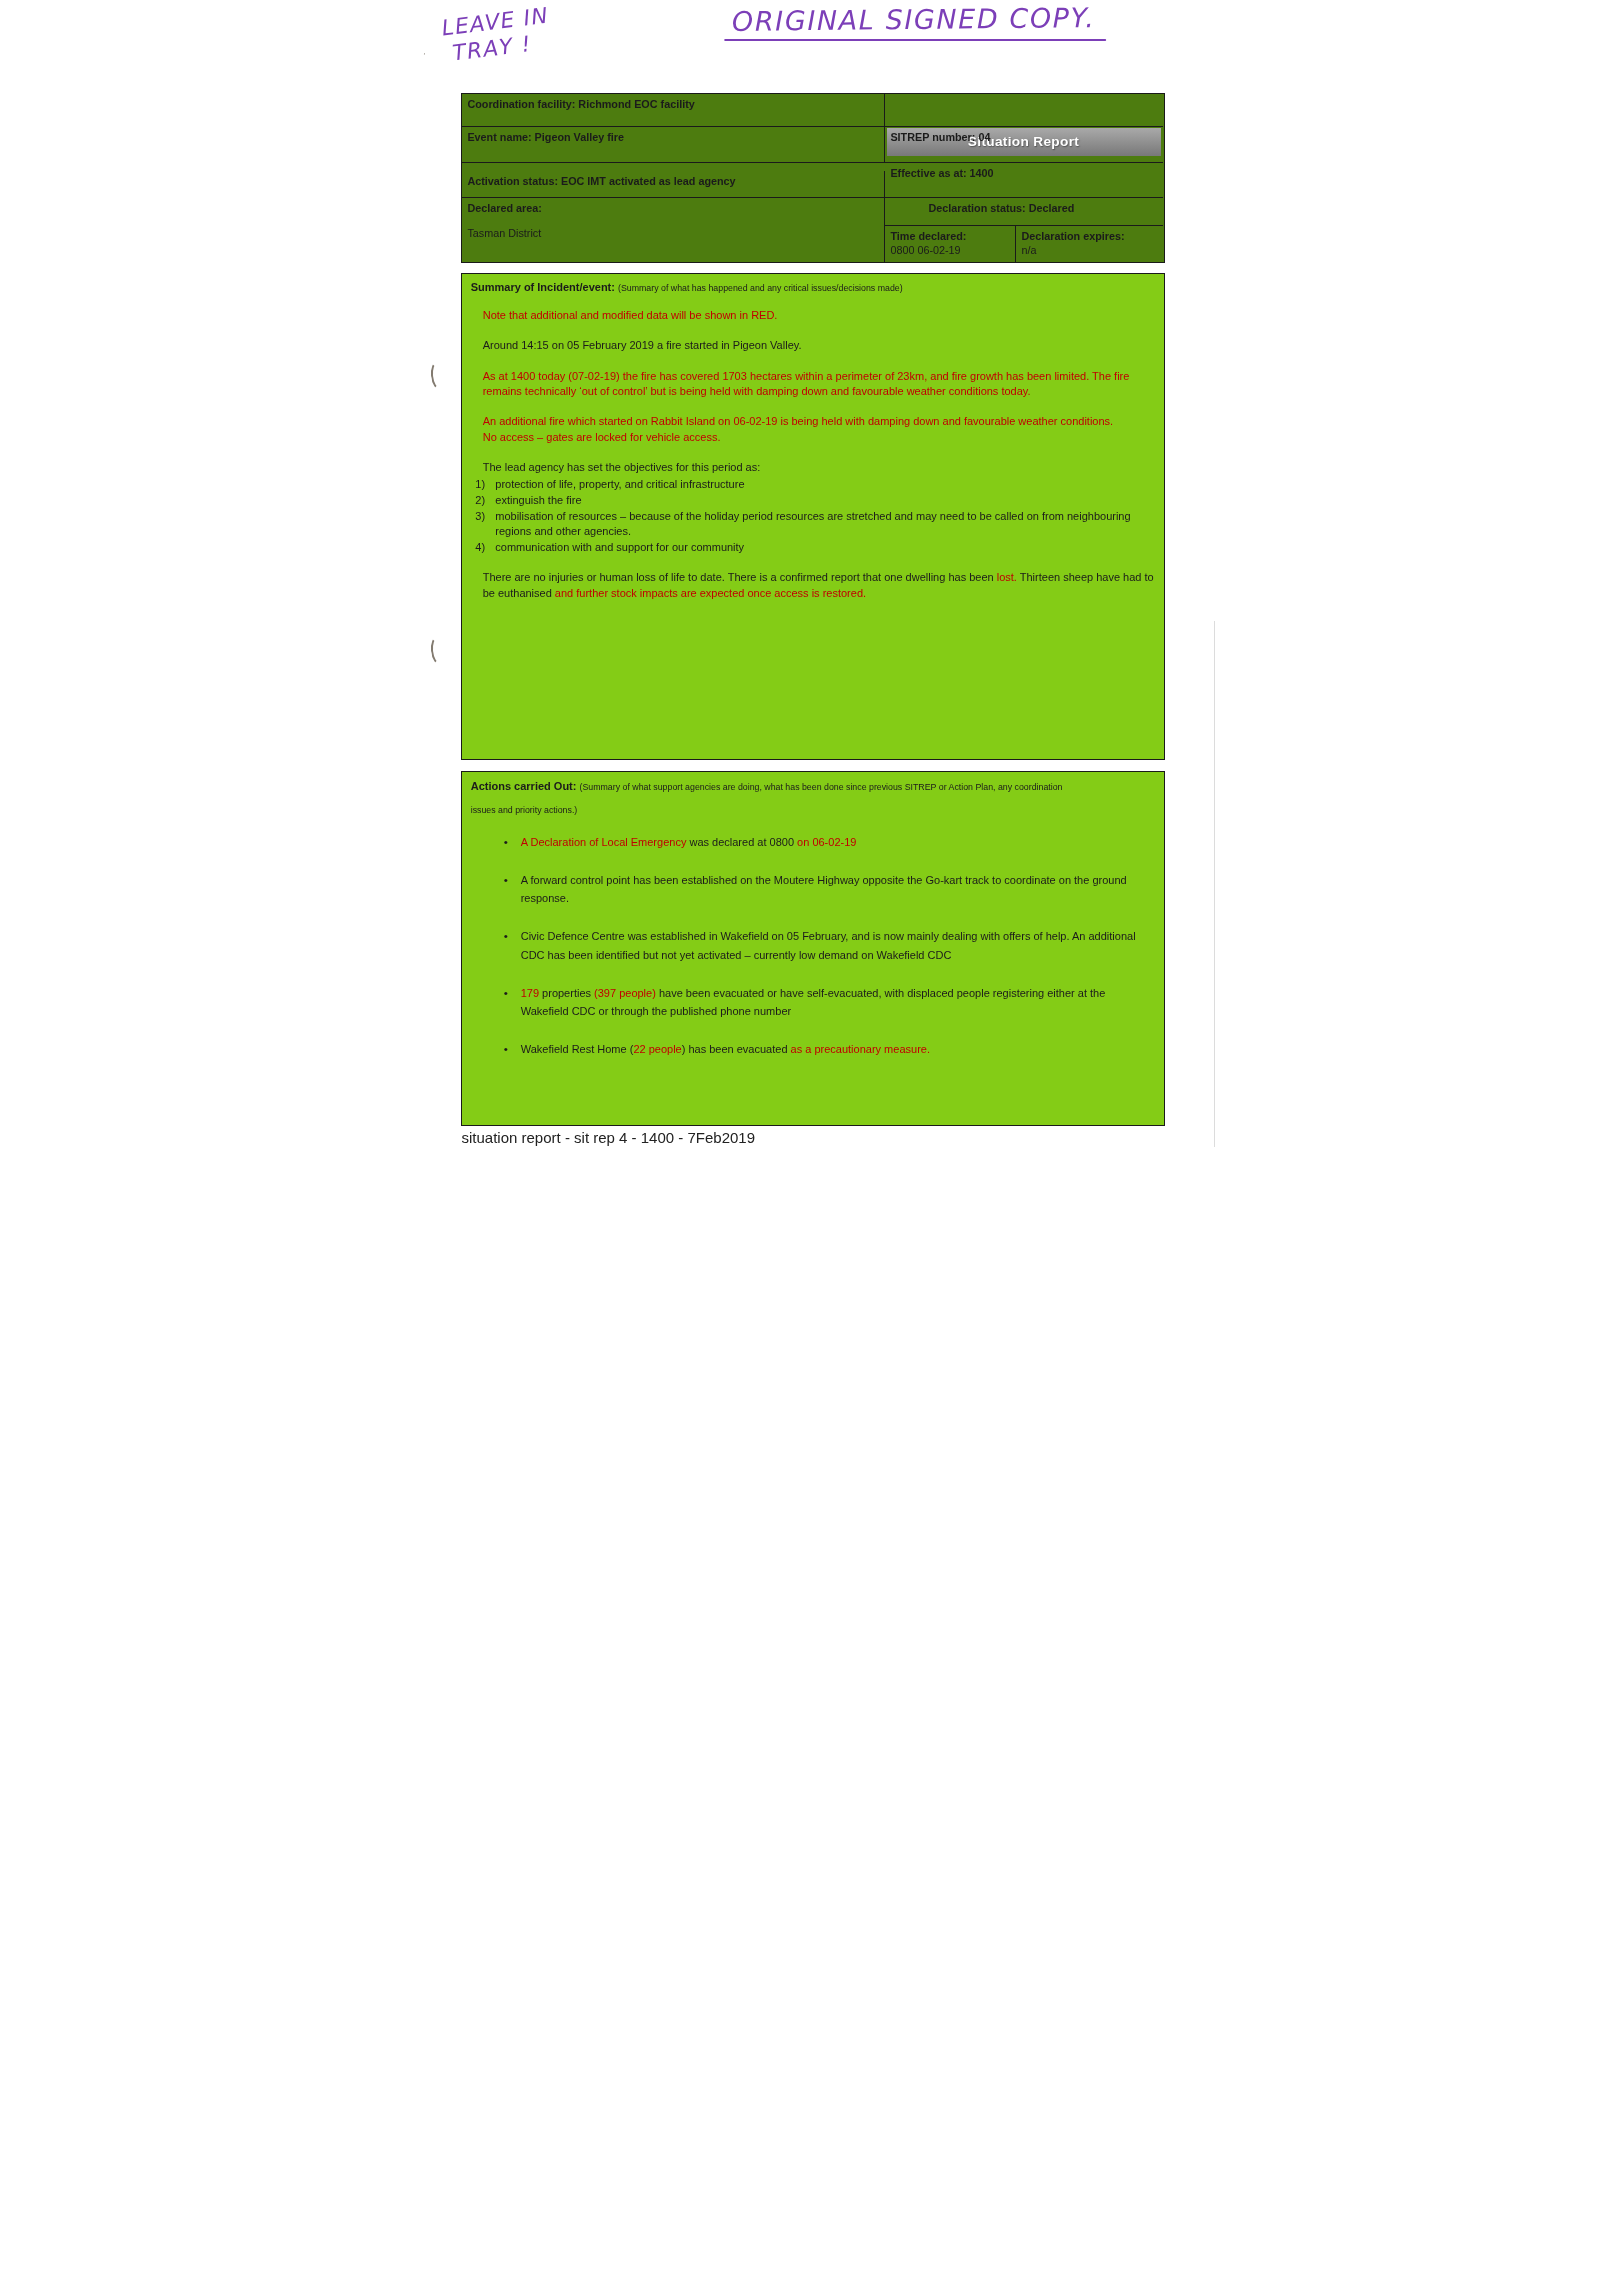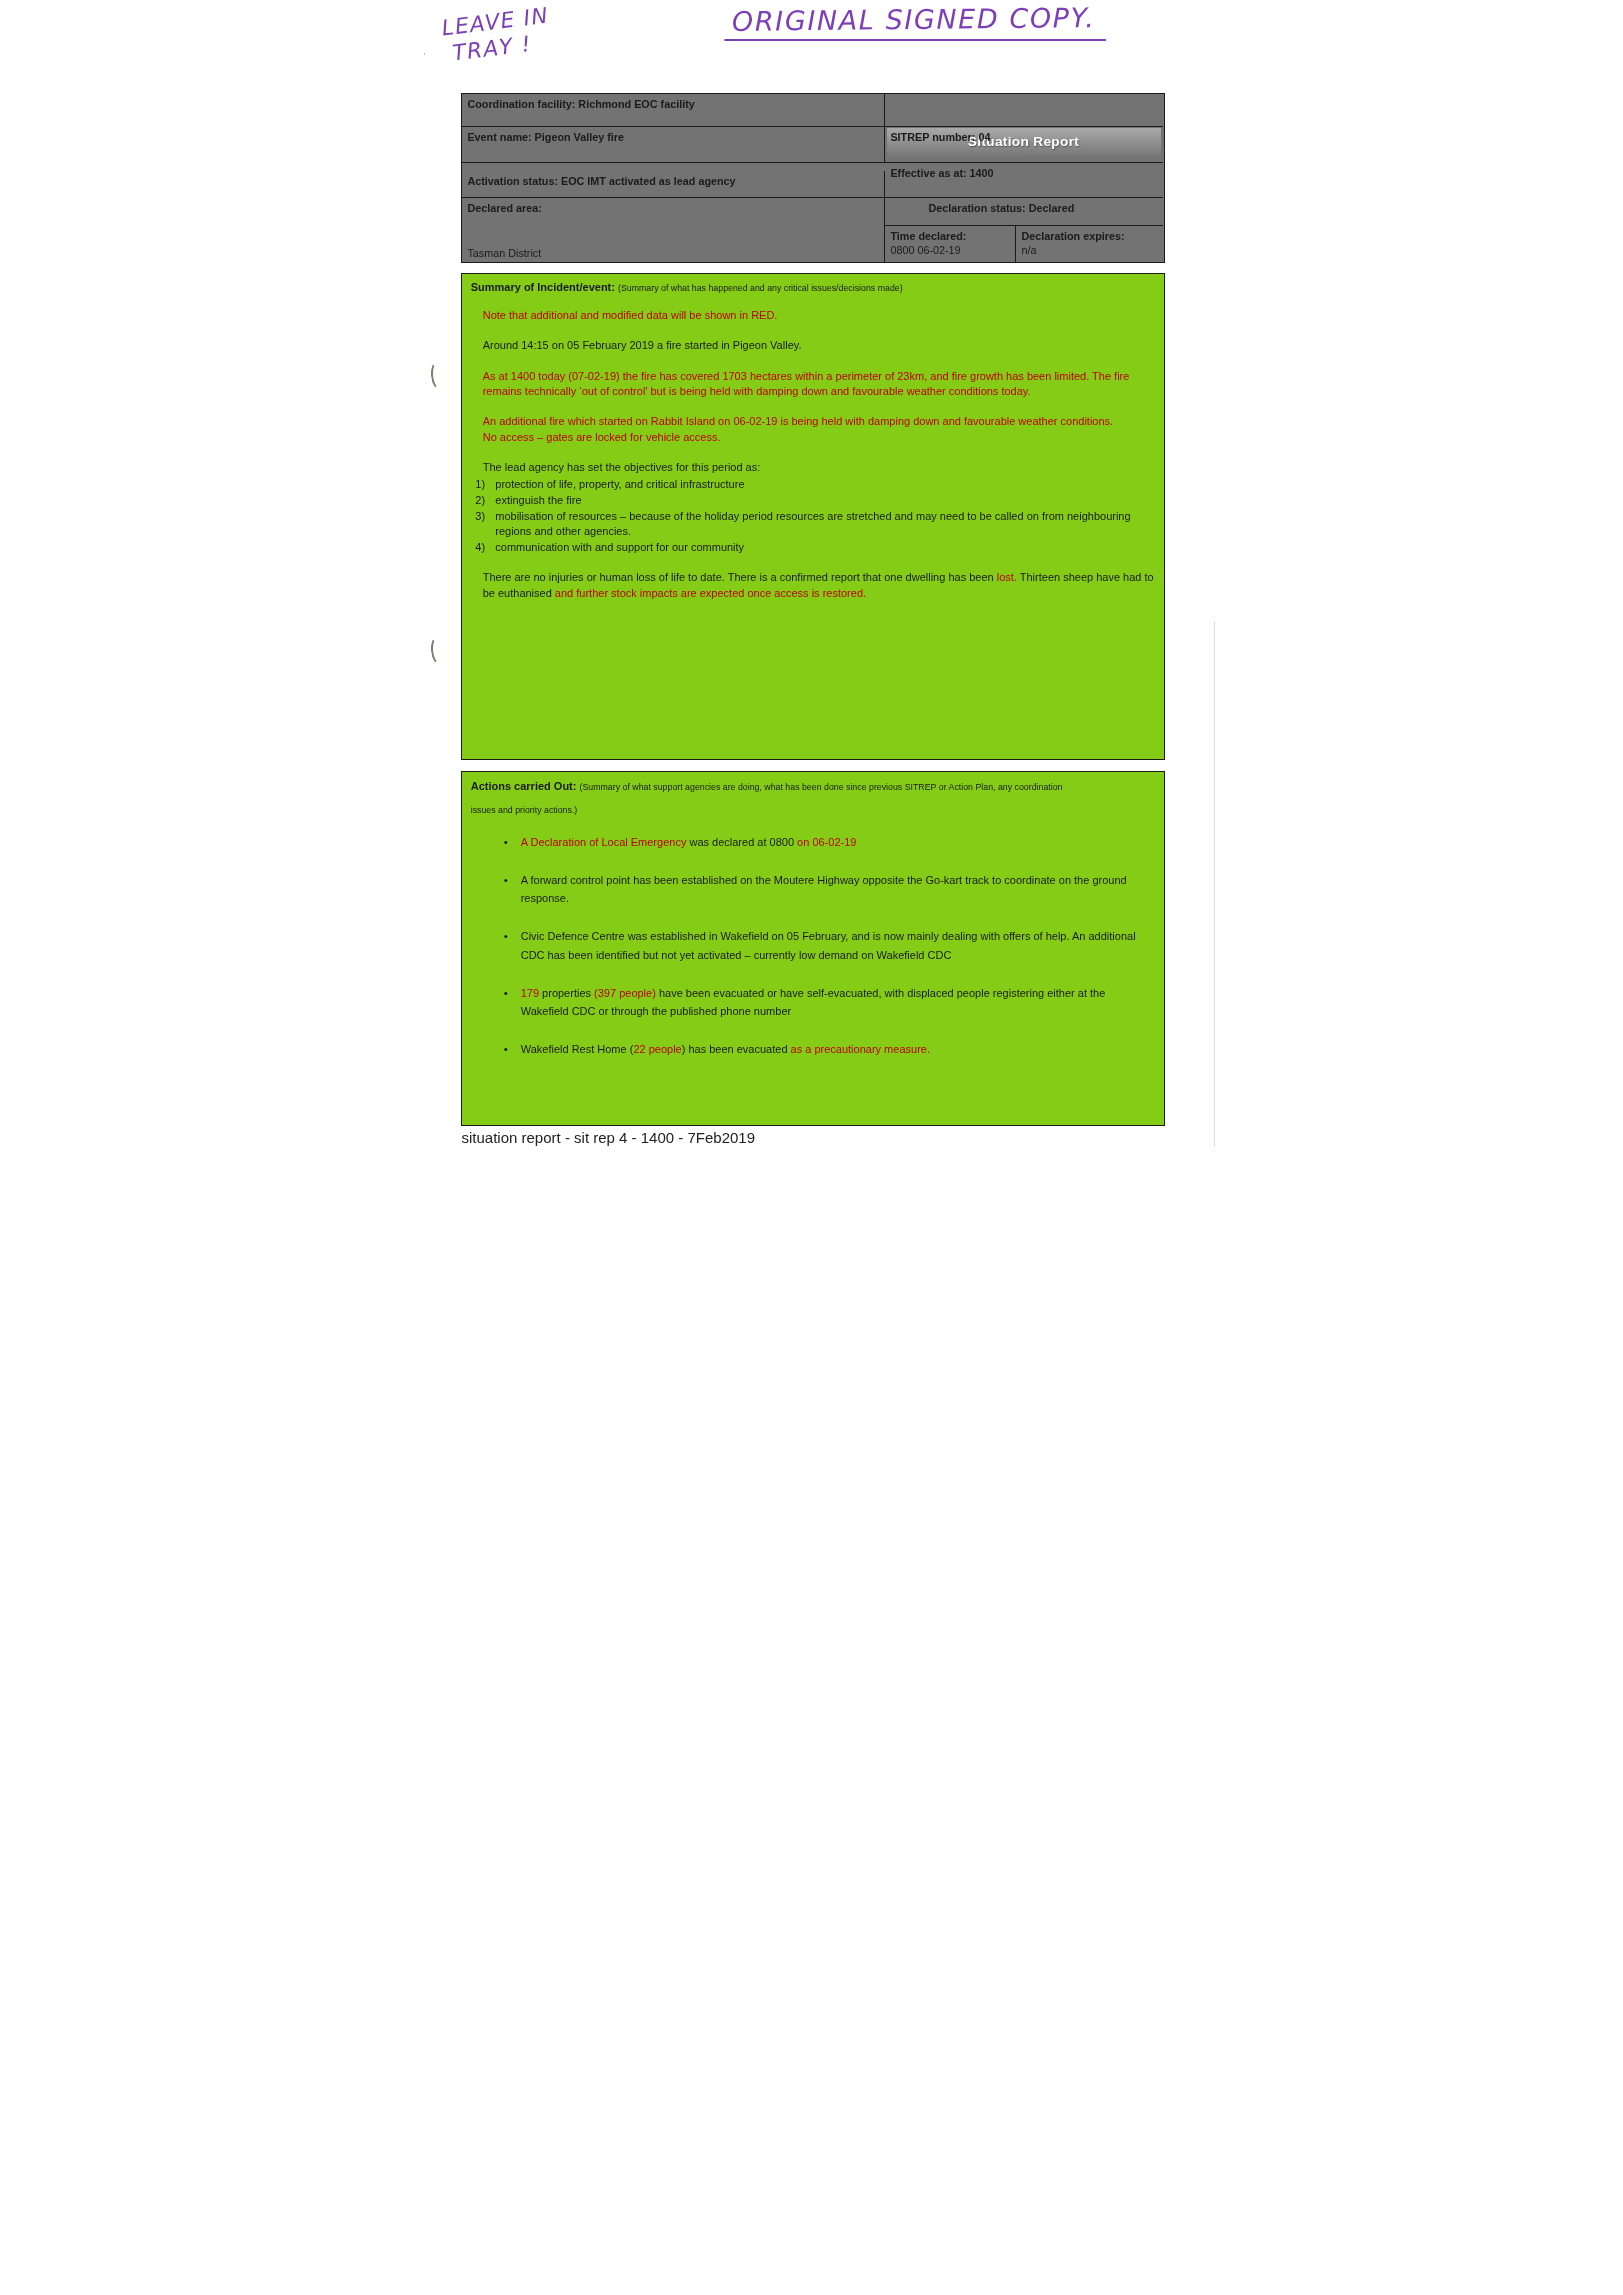--- a/index.html
+++ b/index.html
@@ -49,21 +49,21 @@
 
   
   .header-table {
     position: absolute;
     left: 55px; top: 93px;
     width: 704px;
     display: grid;
     grid-template-columns: 423px 131px 147px;
     grid-template-rows: 33px 36px 35px 27.5px 36px;
     border: 1.2px solid #1a1a1a;
-    background: #737373;
+    background: #4d7c0f;
   }
   .cell {
     border-right: 1.2px solid #1a1a1a;
     border-bottom: 1.2px solid #1a1a1a;
     padding: 3.3px 5.9px;
     font-weight: bold;
     font-size: 10.8px;
     line-height: 1.3;
   }
   .cell.nbr { border-right: none; }
@@ -72,21 +72,21 @@
   .c-title      { grid-column: 2 / 4; grid-row: 1; padding: 2px; }
   .c-event      { grid-column: 1; grid-row: 2; }
   .c-sitrep     { grid-column: 2 / 4; grid-row: 2; }
   .c-activation { grid-column: 1; grid-row: 3; margin-top: 8px; }
   .c-effective  { grid-column: 2 / 4; grid-row: 3; }
   .c-declared   { grid-column: 1; grid-row: 4 / 6; }
   .c-declstatus { grid-column: 2 / 4; grid-row: 4; padding-left: 44px; }
   .c-timedecl   { grid-column: 2; grid-row: 5; }
   .c-expires    { grid-column: 3; grid-row: 5; }
   .val { font-weight: normal; display: block; }
-  .declared-value { margin-top: 31px; font-weight: normal; }
+  .declared-value { margin-top: 11px; font-weight: normal; }
   .banner {
     width: 100%; height: 100%;
     display: flex; align-items: center; justify-content: center;
     background: linear-gradient(180deg, var(--header-gray-top, #a9a9a9), var(--header-gray-bottom, #787878));
     color: #ffffff;
     font-weight: bold;
     font-size: 13.7px;
     letter-spacing: 0.3px;
     text-shadow: 0.7px 1px 1.3px rgba(35,35,35,0.55);
     margin-top: 32px;

